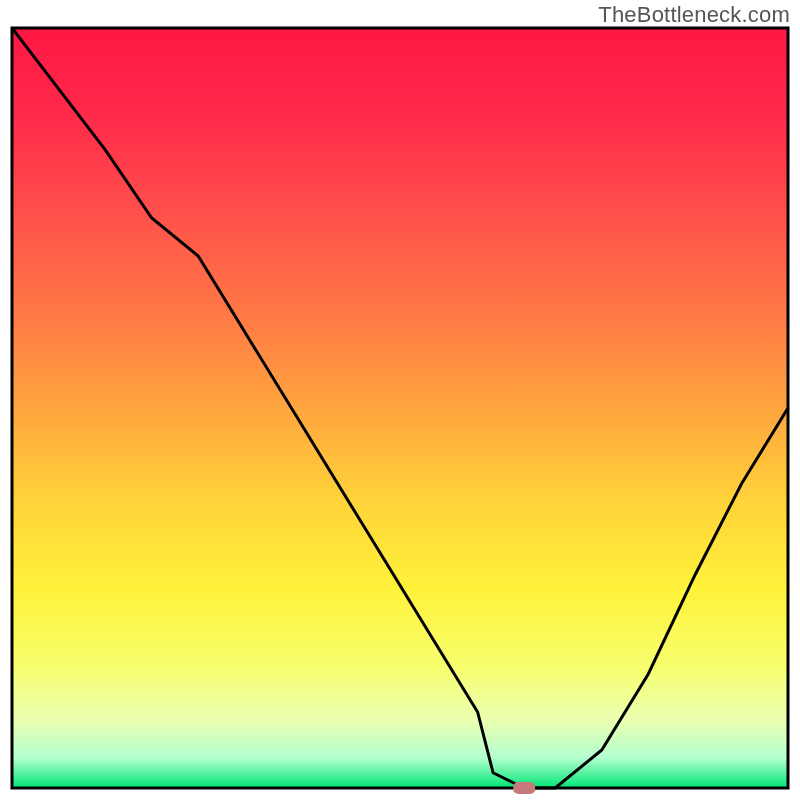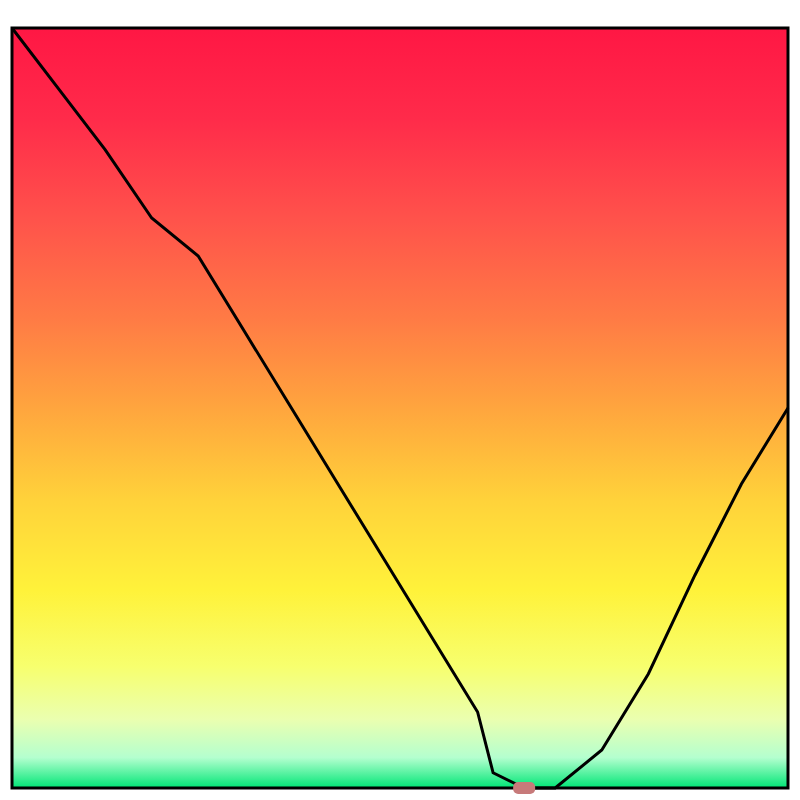--- a/index.html
+++ b/index.html
@@ -25,20 +25,21 @@
     letter-spacing: 0.2px;
   }
   svg {
     display: block;
   }
 </style>
 </head>
 <body>
 
 <div class="container">
+  <div class="watermark">TheBottleneck.com</div>
 
   <svg id="chart-svg" width="800" height="800">
     <defs>
       <linearGradient id="bg-grad" x1="0" y1="0" x2="0" y2="1">
           <stop offset="0%" stop-color="#ff1744"></stop>
           <stop offset="12%" stop-color="#ff2b4a"></stop>
           <stop offset="25%" stop-color="#ff524b"></stop>
           <stop offset="38%" stop-color="#ff7a45"></stop>
           <stop offset="50%" stop-color="#ffa53e"></stop>
           <stop offset="62%" stop-color="#ffd23a"></stop>

